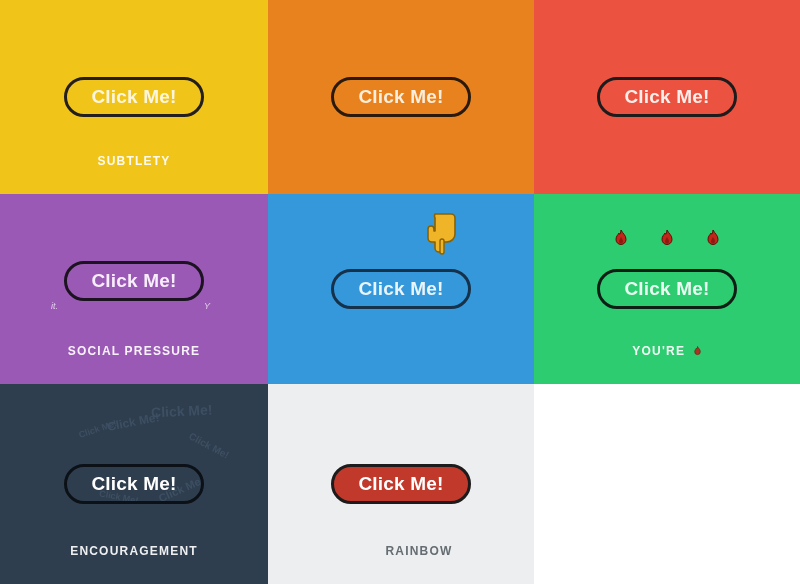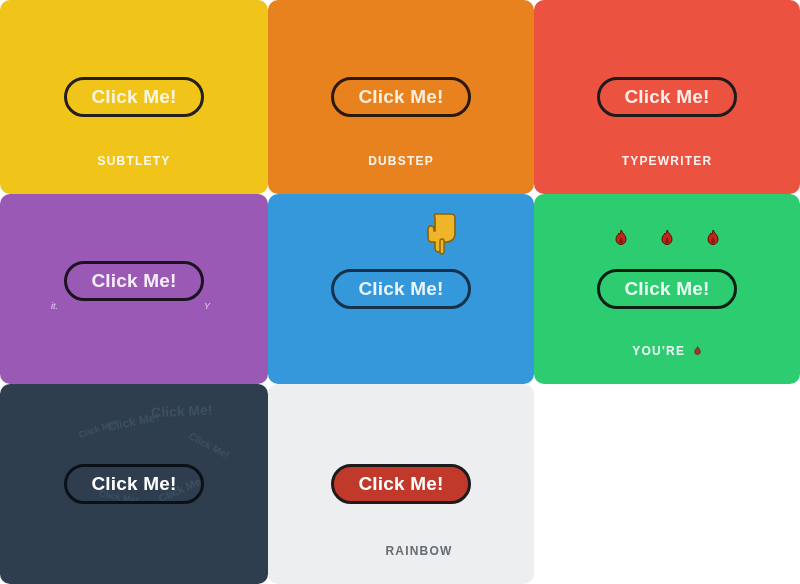--- a/index.html
+++ b/index.html
@@ -20,21 +20,20 @@
     width: 800px;
     height: 584px;
   }
   .cell {
     position: relative;
     overflow: hidden;
     display: flex;
     flex-direction: column;
     align-items: center;
     justify-content: flex-end;
-    border-radius: 10px;
   }
   .cell-inner {
     position: relative;
     width: 100%;
     height: 100%;
     display: flex;
     flex-direction: column;
     align-items: center;
     justify-content: center;
   }
@@ -180,40 +179,39 @@
     <div class="cell-inner">
       <button class="btn">Click Me!</button>
     </div>
     <div class="caption">SUBTLETY</div>
   </div>
 
   <div class="cell c-dubstep">
     <div class="cell-inner">
       <button class="btn">Click Me!</button>
     </div>
-    <div class="caption">DUBSTEP</div>
   </div>
 
   <div class="cell c-typewriter">
     <div class="cell-inner">
       <button class="btn">Click Me!</button>
     </div>
-    <div class="caption">TYPEWRITER</div>
   </div>
 
   <div class="cell c-social">
     <div class="cell-inner">
       <div class="pressure-wrap">
         <button class="btn">Click Me!</button>
         <div class="pressure-line">
           <span class="pressure-left">it.</span>
           <span class="pressure-right">Y</span>
         </div>
       </div>
     </div>
+    <div class="caption">SOCIAL PRESSURE</div>
   </div>
 
   <div class="cell c-handsy">
     <div class="cell-inner">
       <span class="hand-icon">
         <svg viewBox="0 0 40 44" width="40" height="44" aria-hidden="true">
           <path d="M12 2 h16 a4 4 0 0 1 4 4 v16 a8 8 0 0 1 -8 8 h-4 v6 a4 4 0 0 1 -8 0 v-6 h-3
                    a4 4 0 0 1 -4 -4 v-9 a3 3 0 0 1 6 0 v2 h1 v-13 a4 4 0 0 1 0 -4 z" fill="#F0B429" stroke="#8a6100" stroke-width="1.6" stroke-linejoin="round"></path>
           <rect x="17" y="27" width="4" height="15" rx="2" fill="#F0B429" stroke="#8a6100" stroke-width="1.4"></rect>
         </svg>
@@ -259,20 +257,21 @@
   <div class="cell c-encourage">
     <span class="ghost" style="left:78px; top:40px; font-size:9px; transform:rotate(-18deg);">Click Me!</span>
     <span class="ghost" style="left:107px; top:31px; font-size:12px; transform:rotate(-11deg);">Click Me!</span>
     <span class="ghost" style="left:151px; top:19px; font-size:14px; transform:rotate(-3deg);">Click Me!</span>
     <span class="ghost" style="left:187px; top:56px; font-size:10px; transform:rotate(28deg);">Click Me!</span>
     <span class="ghost" style="left:99px; top:108px; font-size:9px; transform:rotate(11deg);">Click Me!</span>
     <span class="ghost" style="left:157px; top:99px; font-size:11px; transform:rotate(-24deg);">Click Me!</span>
     <div class="cell-inner">
       <button class="btn">Click Me!</button>
     </div>
+    <div class="caption">ENCOURAGEMENT</div>
   </div>
 
   <div class="cell c-rainbow">
     <div class="cell-inner">
       <button class="btn">Click Me!</button>
     </div>
     <div class="caption">RAINBOW</div>
   </div>
 
   <div class="cell c-empty"></div>

